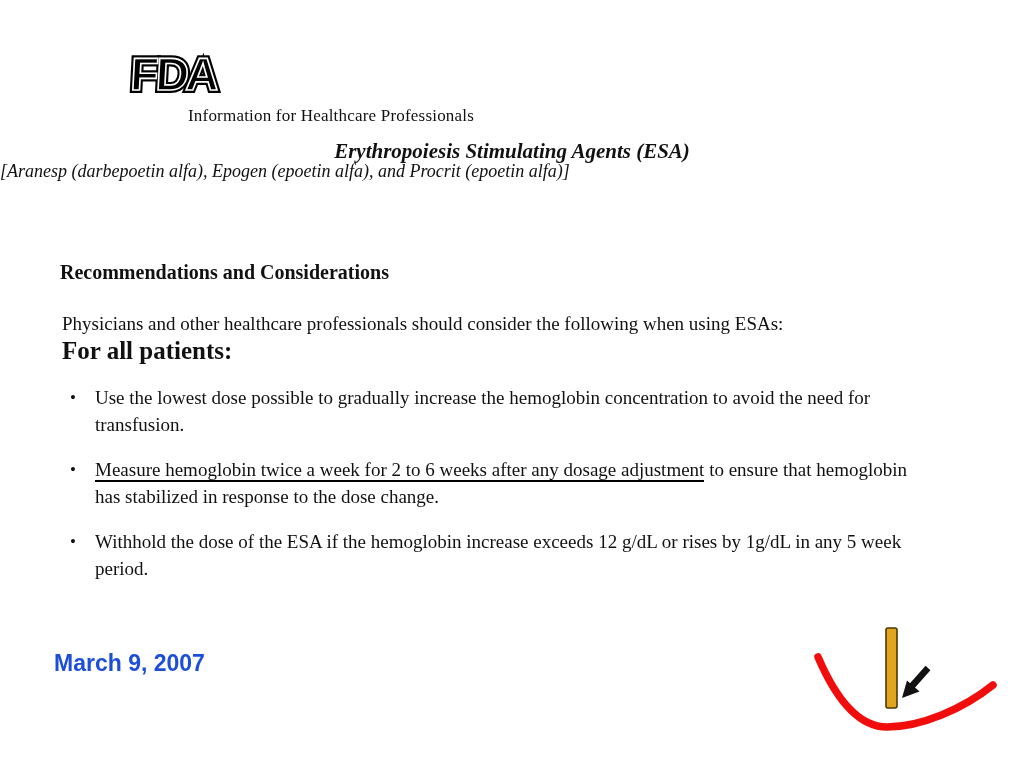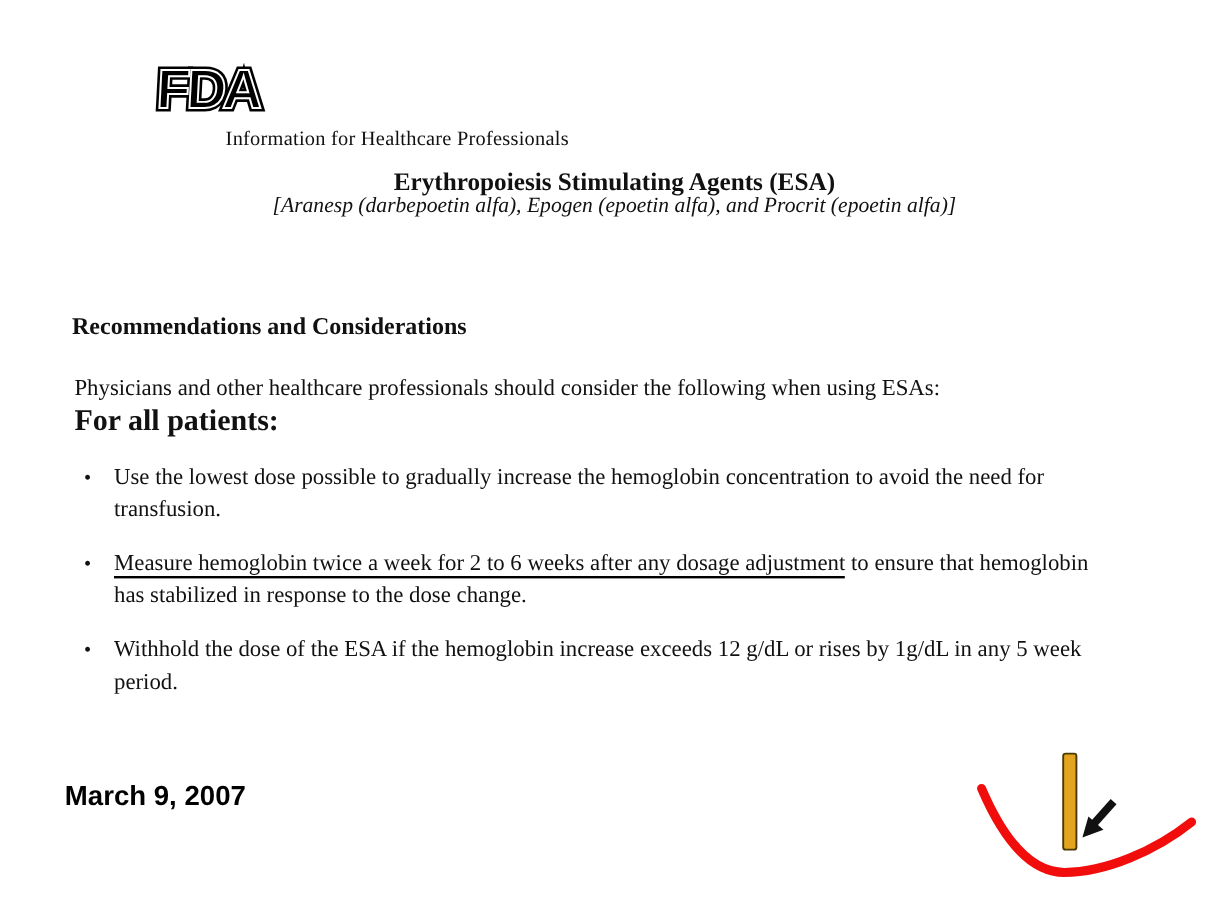--- a/index.html
+++ b/index.html
@@ -24,24 +24,25 @@
     left: 188px; top: 106px;
     font-size: 17px; font-weight: normal;
     letter-spacing: 0.2px;
     white-space: nowrap;
   }
   .doc-title {
     left: 0; top: 139px; width: 1024px;
     text-align: center;
     font-size: 21px; font-weight: bold;
     white-space: nowrap;
+    font-style: italic;
   }
   .doc-subtitle {
     left: 0; top: 161px; width: 1024px;
-    text-align: center;
+    text-align: left;
     font-size: 18px; font-style: italic;
     white-space: nowrap;
   }
   .section-heading {
     left: 60px; top: 241px;
     font-size: 20px; font-weight: bold;
     white-space: nowrap;
     margin-top: 20px;
   }
   .intro-text {
@@ -67,21 +68,21 @@
   }
   .bullet-text { width: 815px; }
   .underline-annotation {
     border-bottom: 2px solid #000000;
     padding-bottom: 0;
   }
   .slide-date {
     left: 54px; top: 650px;
     font-family: "Liberation Sans", "DejaVu Sans", sans-serif;
     font-size: 23px; font-weight: bold;
-    color: #000000;
+    color: #1d4ed8;
     white-space: nowrap;
   }
   .curve-annotation { left: 803px; top: 598px; width: 220px; height: 170px; }
 </style>
 </head>
 <body>
 
 <div class="slide">
 
   <svg class="abs fda-logo" viewBox="0 0 112 52" xmlns="http://www.w3.org/2000/svg">

